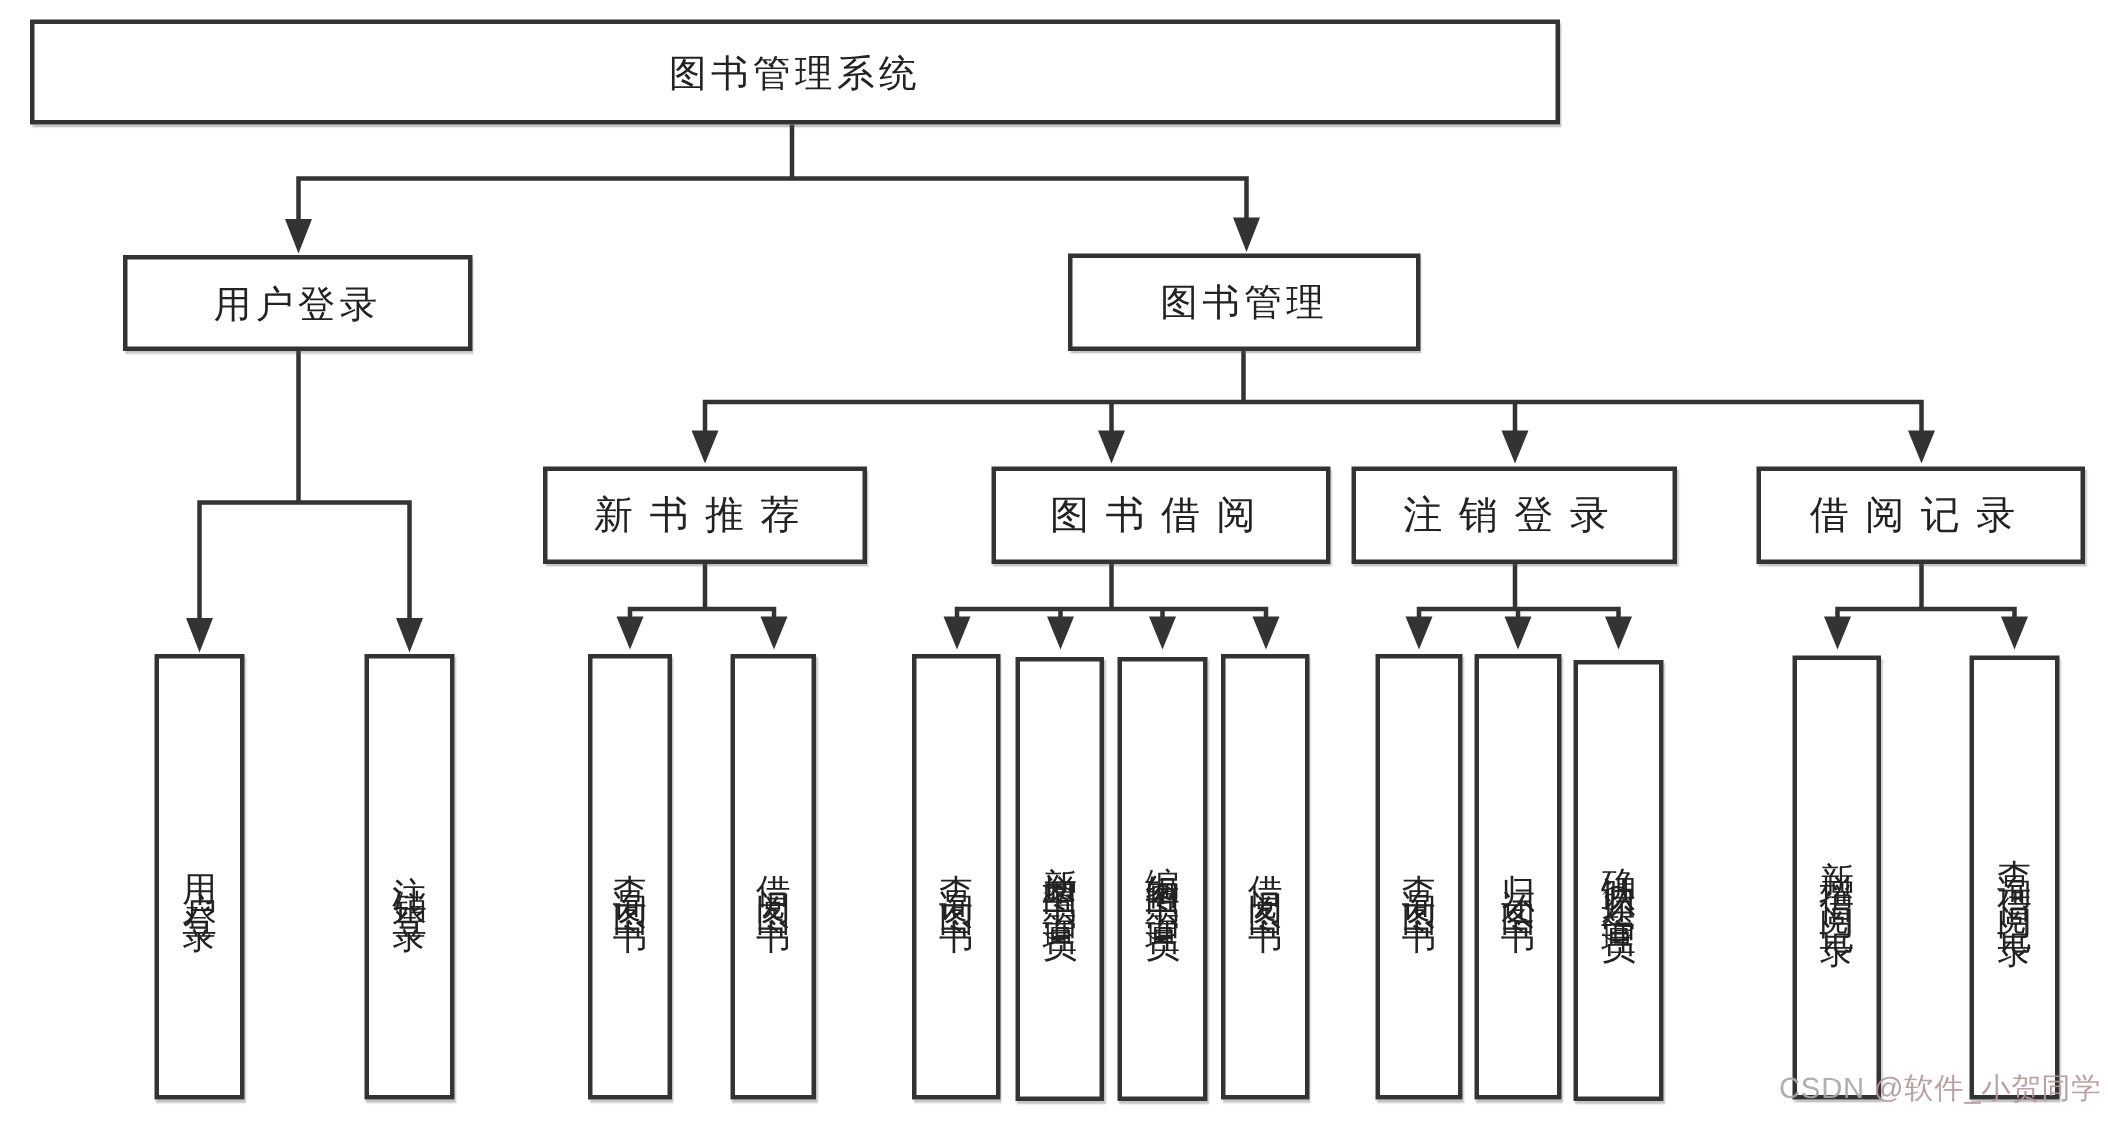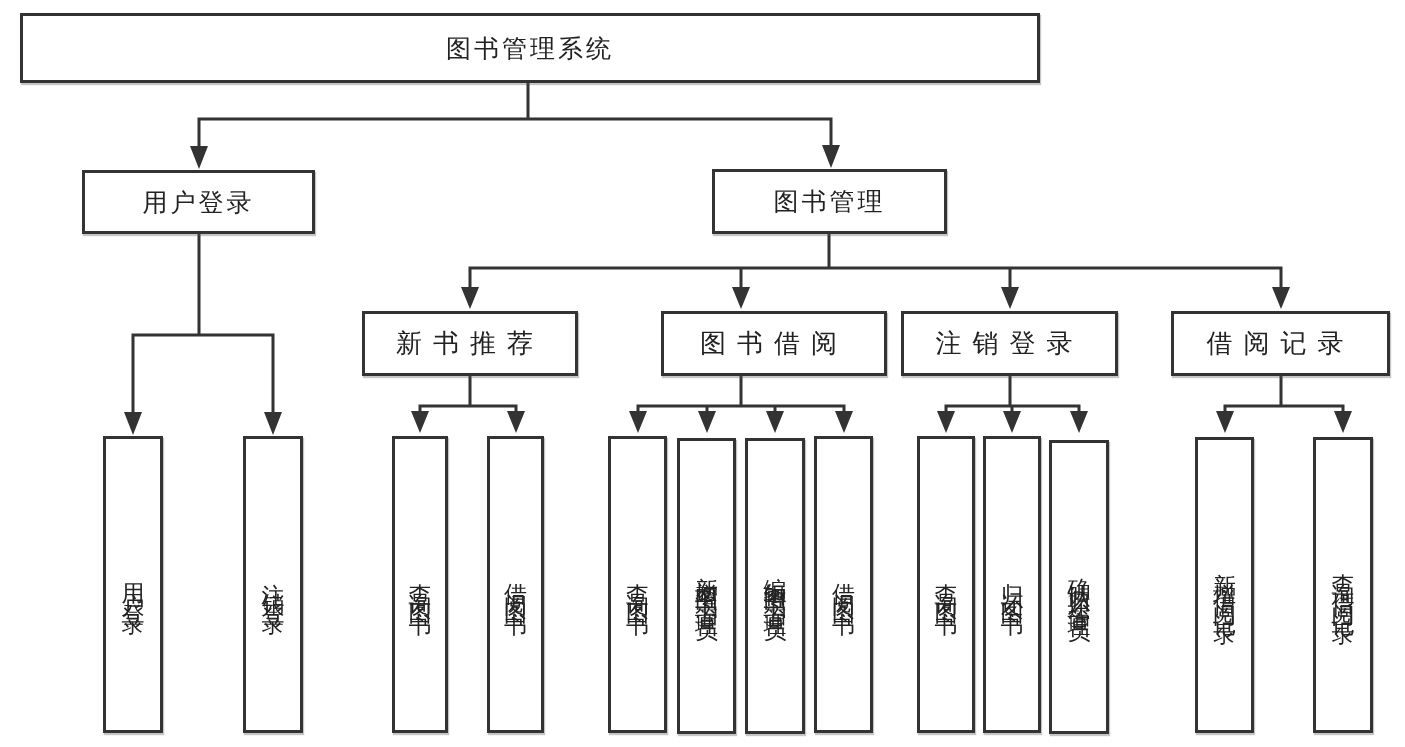--- a/index.html
+++ b/index.html
@@ -111,14 +111,15 @@
   <div class="node vbox dense" style="left:745px;top:438px;width:60px;height:296px">编辑图书（管理员）</div>
   <div class="node vbox" style="left:814px;top:436px;width:59px;height:297px">借阅图书</div>
 
   <div class="node vbox" style="left:917px;top:436px;width:58px;height:297px">查询图书</div>
   <div class="node vbox" style="left:983px;top:436px;width:58px;height:297px">归还图书</div>
   <div class="node vbox dense" style="left:1049px;top:440px;width:60px;height:294px">确认归还（管理员）</div>
 
   <div class="node vbox" style="left:1195px;top:437px;width:59px;height:296px">新增借阅记录</div>
   <div class="node vbox" style="left:1313px;top:437px;width:60px;height:296px">查询借阅记录</div>
 
+  <div id="watermark"><span class="wm-prefix">CSDN </span><span class="wm-handle">@软件_小贺同学</span></div>
 
 </div>
 
 </body></html>

